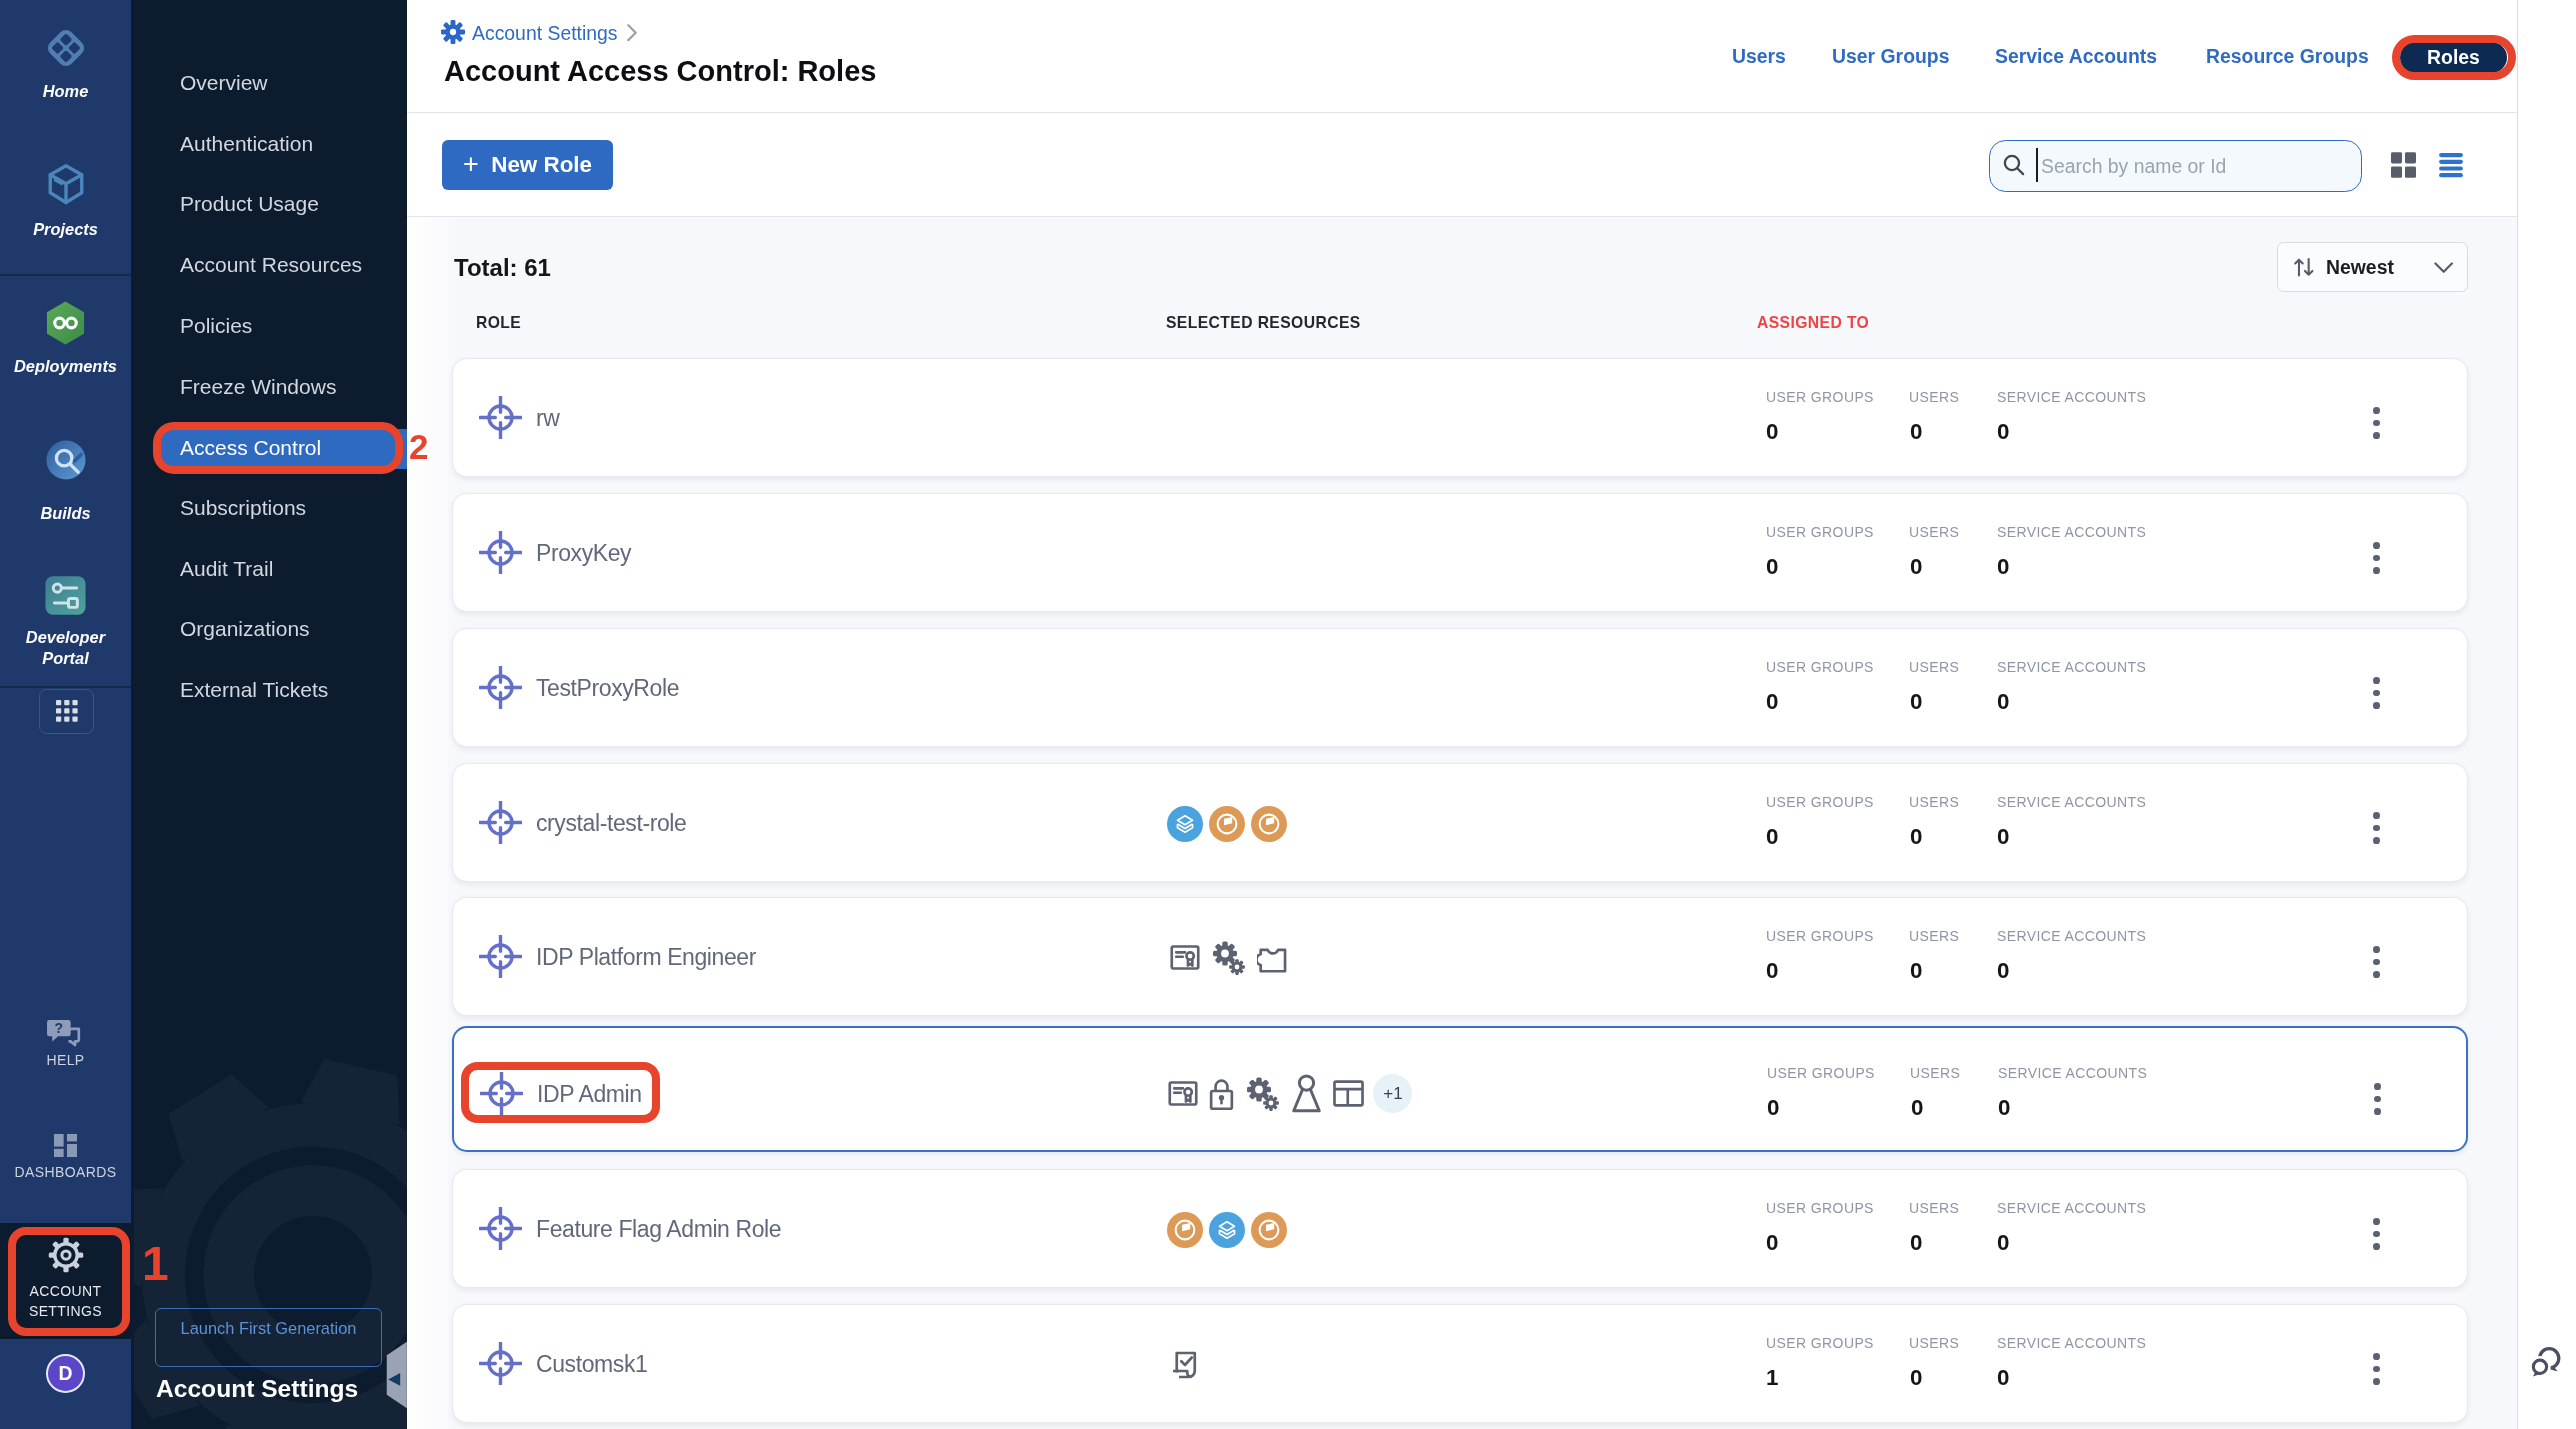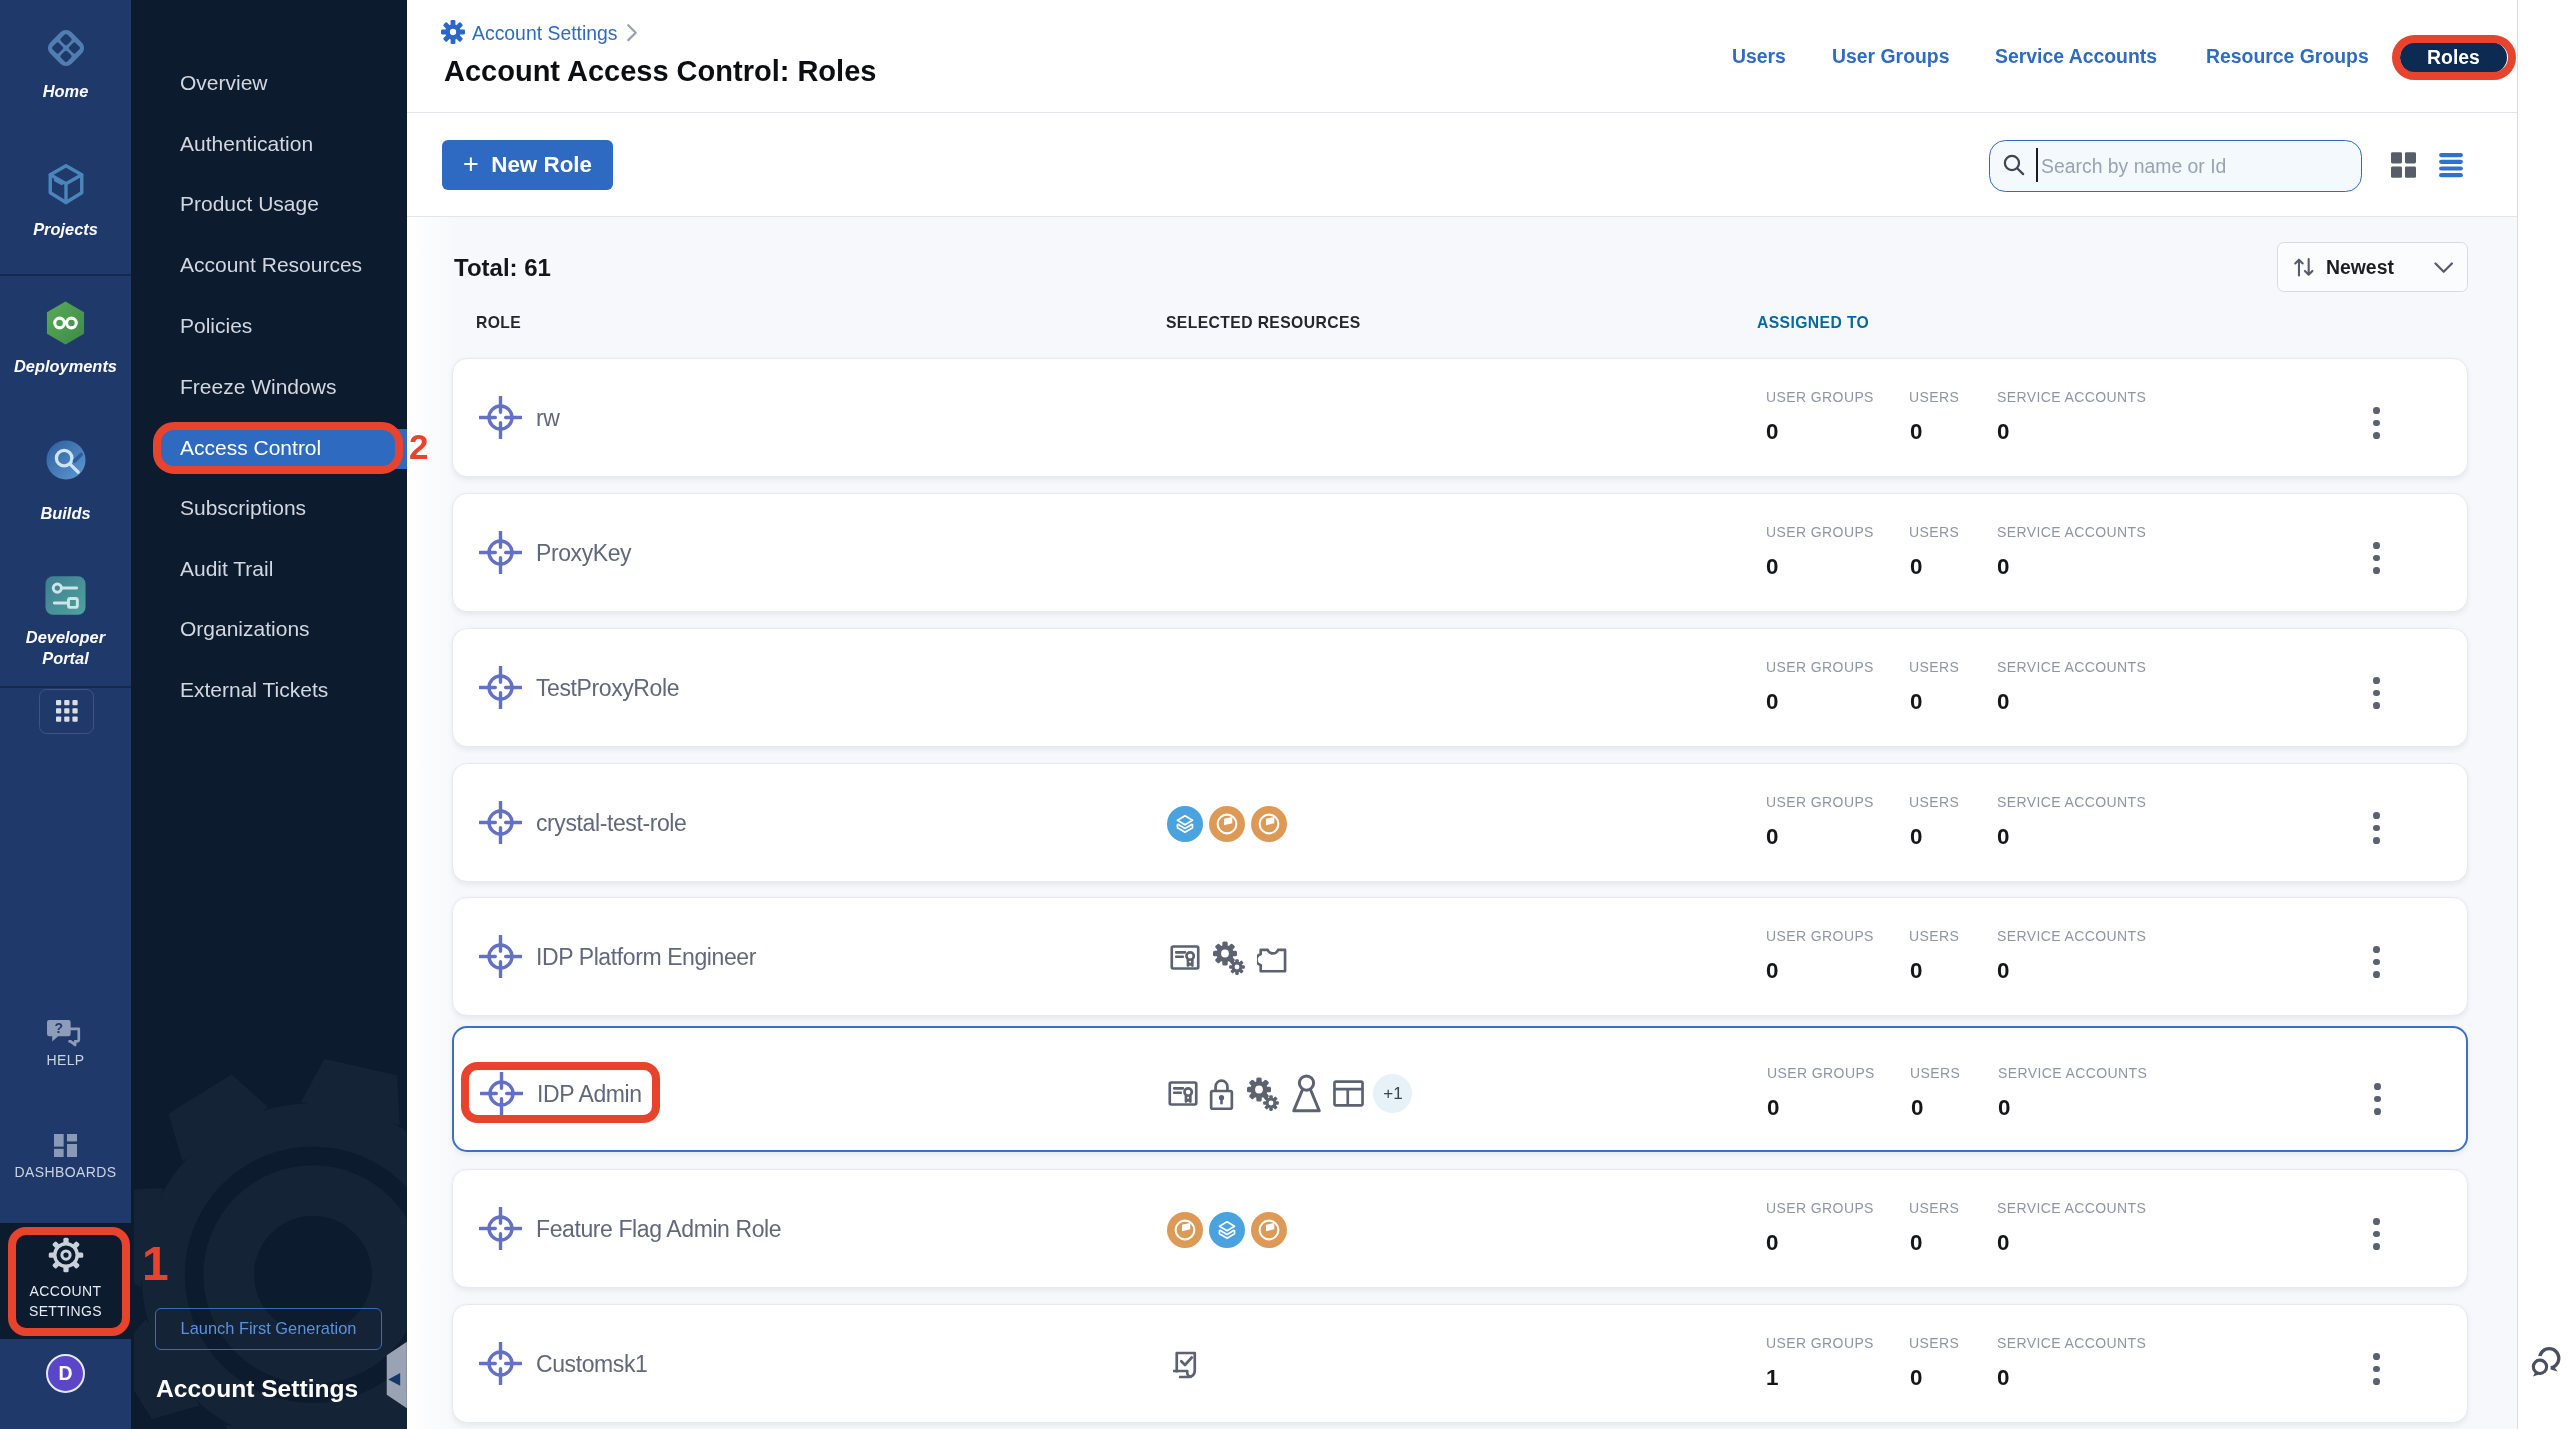--- a/index.html
+++ b/index.html
@@ -102,21 +102,21 @@
         <path d="M21,4 V25 M21,25 L16,20 M21,25 L26,20"></path>
       </g>
     </svg>
     <div class="abs" style="left:48px;top:13.4px;font-size:19.4px;font-weight:700;color:#1d1e24;">Newest</div>
     <svg width="19.4" height="12" viewBox="0 0 26 16" style="position:absolute;left:156px;top:19.4px;">
       <path d="M2,2 L13,13 L24,2" stroke="#565c6b" stroke-width="3" fill="none" stroke-linecap="round" stroke-linejoin="round"></path>
     </svg>
   </div>
   <div class="abs" style="left:69px;top:314px;font-size:15.7px;font-weight:700;color:#25272e;letter-spacing:0.4px;">ROLE</div>
   <div class="abs" style="left:759px;top:314px;font-size:15.7px;font-weight:700;color:#25272e;letter-spacing:0.4px;">SELECTED RESOURCES</div>
-  <div class="abs" style="left:1350px;top:314px;font-size:15.7px;font-weight:700;color:#0369a1;letter-spacing:0.4px;">ASSIGNED TO</div>
+  <div class="abs" style="left:1350px;top:314px;font-size:15.7px;font-weight:700;color:#ef4444;letter-spacing:0.4px;">ASSIGNED TO</div>
   <div class="card" style="top:358px;height:119px;">
 <svg width="43" height="43" viewBox="-29 -29 58 58" style="position:absolute;left:26px;top:37px;">
 <g stroke="#6470c8" stroke-width="4.6" stroke-linecap="round" fill="none">
 <circle r="15.5"></circle>
           <path d="M0,-28 V-7 M0,7 V28 M-28,0 H-7 M7,0 H28"></path>
         </g>
       </svg>
 <div class="rolename" style="top:46px;">rw</div>
 
 <div class="collabel" style="left:1313px;top:30px;">USER GROUPS</div>
@@ -614,21 +614,21 @@
   <div class="menuitem" style="top:253px;">Account Resources</div>
   <div class="menuitem" style="top:314px;">Policies</div>
   <div class="menuitem" style="top:375px;">Freeze Windows</div>
   <div class="abs" style="left:29px;top:429px;width:247px;height:40px;background:#2e6ac0;border-radius:12px 0 0 12px;"></div>
   <div class="menuitem" style="top:436px;color:#fff;">Access Control</div>
   <div class="menuitem" style="top:496px;">Subscriptions</div>
   <div class="menuitem" style="top:557px;">Audit Trail</div>
   <div class="menuitem" style="top:617px;">Organizations</div>
   <div class="menuitem" style="top:678px;">External Tickets</div>
 
-  <div class="abs" style="left:24px;top:1308px;width:227px;height:42px;border:1.5px solid #3a6db8;border-radius:6px;color:#5c92d8;font-size:16.4px;text-align:center;line-height:39px;">Launch First Generation</div>
+  <div class="abs" style="left:24px;top:1308px;width:227px;height:59px;border:1.5px solid #3a6db8;border-radius:6px;color:#5c92d8;font-size:16.4px;text-align:center;line-height:39px;">Launch First Generation</div>
   <div class="abs" style="left:25px;top:1375px;font-size:24.6px;font-weight:700;color:#fff;">Account Settings</div>
 </div>
 
 <div class="redring" style="left:7.5px;top:1227px;width:122px;height:109px;border-radius:18px;"></div>
 <div class="redring" style="left:153px;top:422px;width:250px;height:52px;border-radius:21px;"></div>
 <div class="redring" style="left:2392px;top:35px;width:124px;height:45px;border-radius:23px;"></div>
 <div class="redring" style="left:461px;top:1062px;width:199px;height:61px;border-radius:16.4px;"></div>
 <div class="abs" style="left:142px;top:1240px;font-size:48px;line-height:48px;font-weight:700;color:#e8432d;">1</div>
 <div class="abs" style="left:409px;top:429px;font-size:35px;line-height:35px;font-weight:700;color:#e8432d;">2</div>
 <svg width="34" height="34" viewBox="0 0 46 46" style="position:absolute;left:2530px;top:1345px;z-index:9;">

